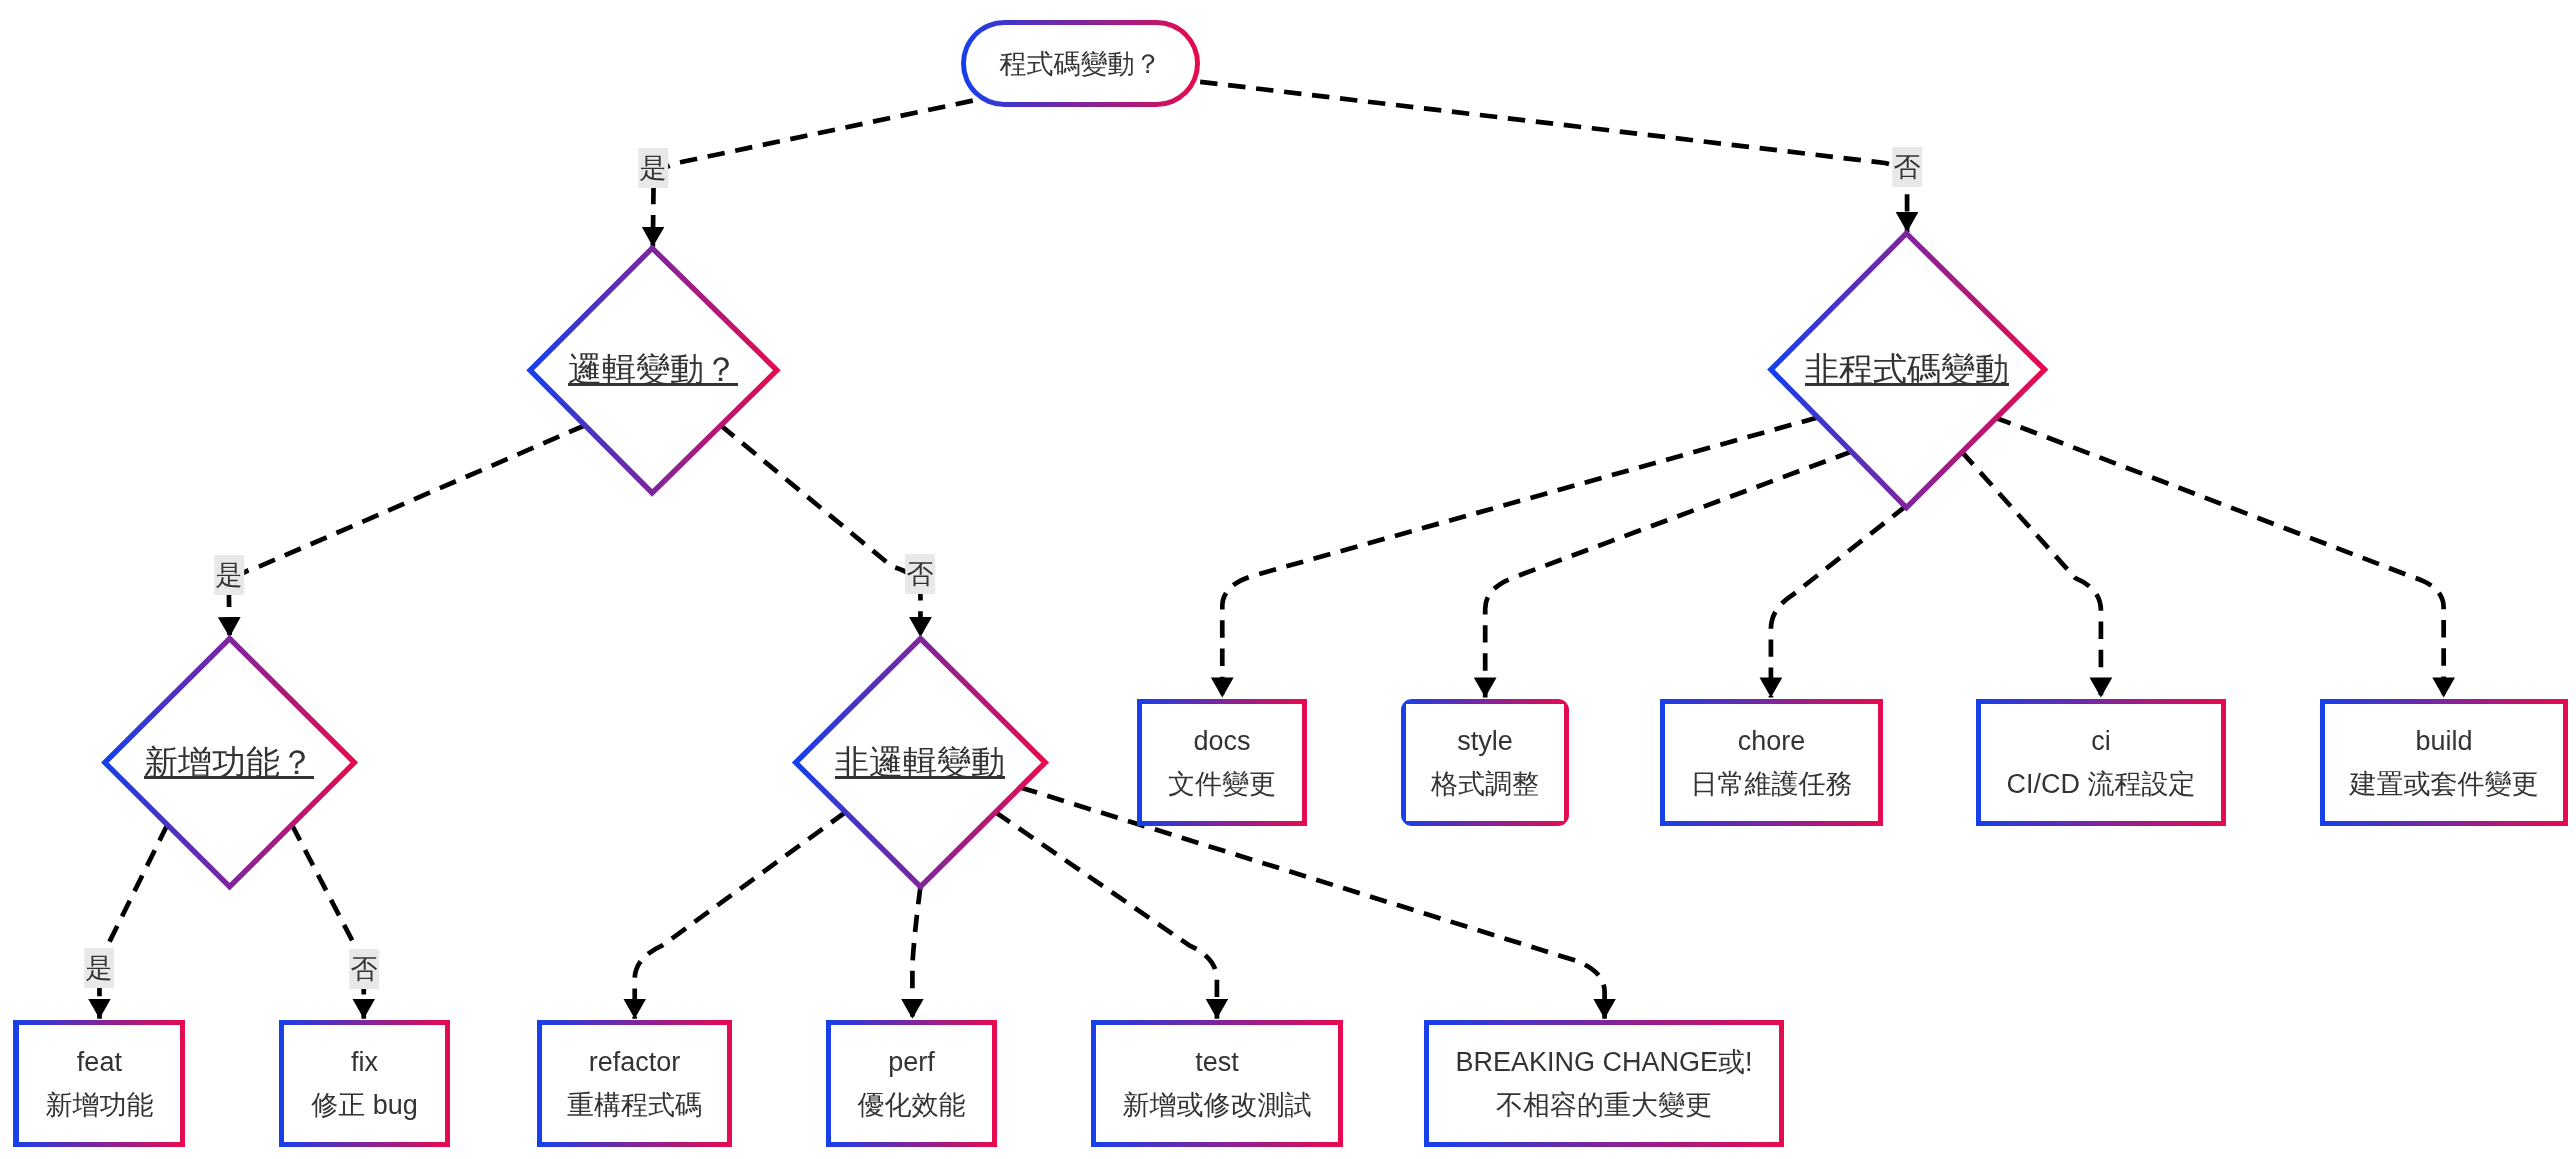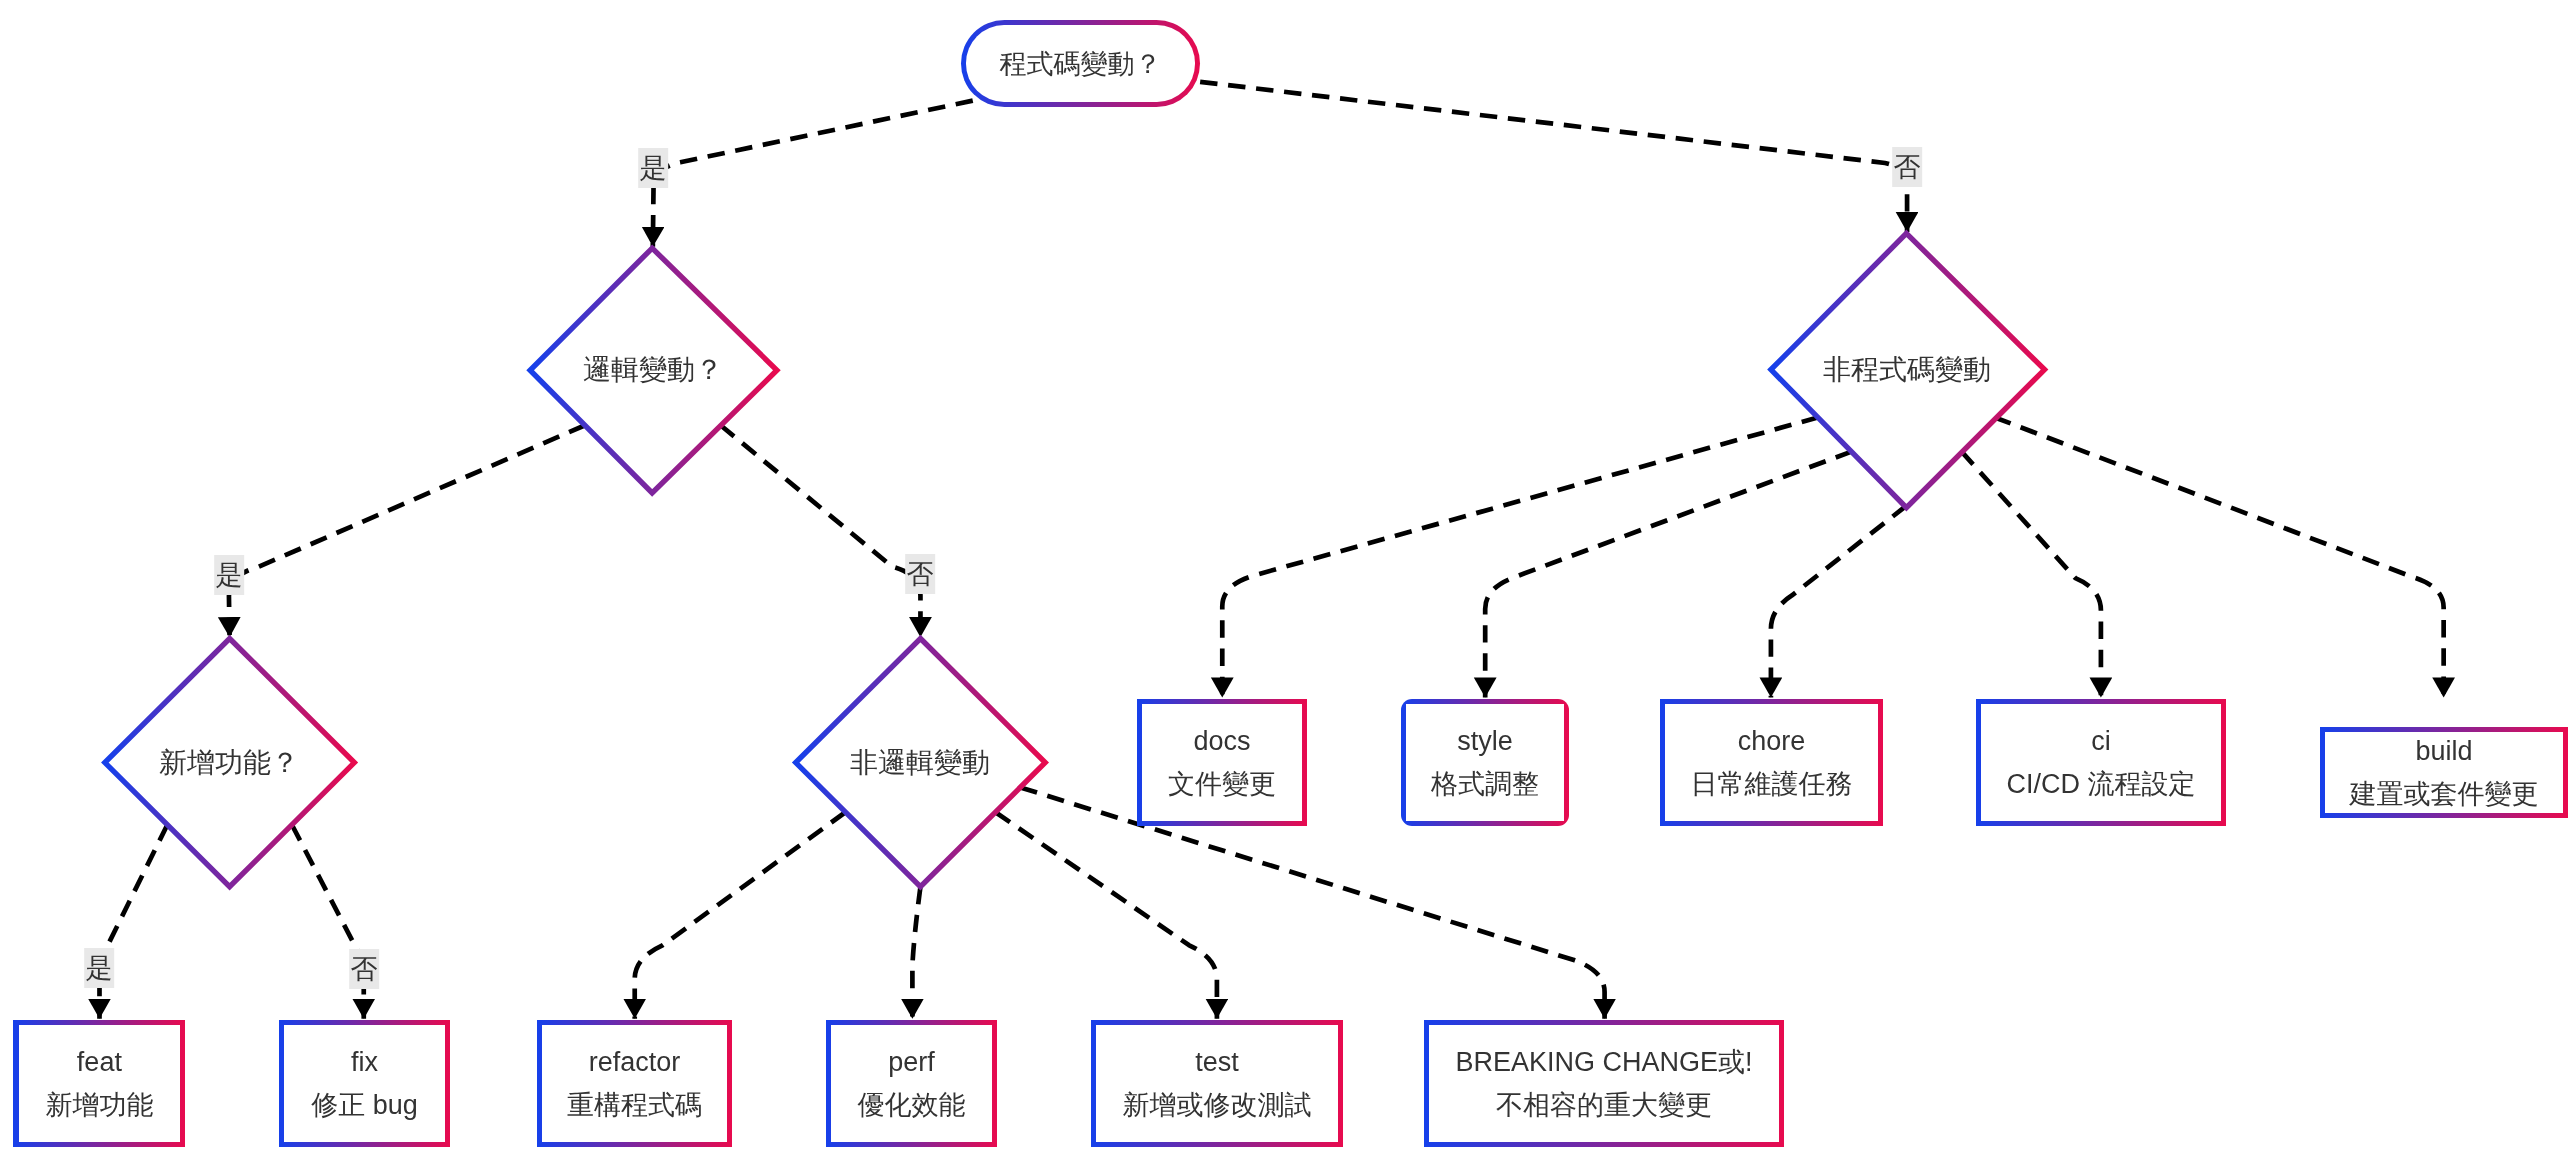--- a/index.html
+++ b/index.html
@@ -30,21 +30,21 @@
     display:flex; flex-direction:column;
     align-items:center; justify-content:center;
     text-align:center;
   }
   .stadium { border-radius:44px; }
   .stadium .inner { border-radius:38px; }
   .line { display:block; font-size:27px; line-height:43px; white-space:nowrap; }
   .single { font-size:27px; line-height:32px; white-space:nowrap; }
   .diamond-label {
     position:absolute; transform:translate(-50%,-50%);
-    font-size:28px; white-space:nowrap; text-align:center;
+    font-size:34px; white-space:nowrap; text-align:center;text-decoration:underline;
   }
   .edge-label {
     position:absolute; transform:translate(-50%,-50%);
     font-size:27px; line-height:32px;
     padding:4px 1.3px;
     background:var(--label-bg,#e8e8e8);
     white-space:nowrap;
   }
 </style>
 </head>
@@ -150,21 +150,21 @@
       <span class="line">chore</span>
       <span class="line">日常維護任務</span>
     </div>
   </div>
   <div class="node-box" style="left:1976px; top:699px; width:250px; height:127px;">
     <div class="inner">
       <span class="line">ci</span>
       <span class="line">CI/CD 流程設定</span>
     </div>
   </div>
-  <div class="node-box" style="left:2320px; top:699px; width:248px; height:91px;margin-top:28px;">
+  <div class="node-box" style="left:2320px; top:699px; width:248px; height:127px;">
     <div class="inner">
       <span class="line">build</span>
       <span class="line">建置或套件變更</span>
     </div>
   </div>
 
   <div class="edge-label" style="left:653px; top:168px;">是</div>
   <div class="edge-label" style="left:1907px; top:167px;">否</div>
   <div class="edge-label" style="left:229px; top:575px;">是</div>
   <div class="edge-label" style="left:920px; top:574px;">否</div>

